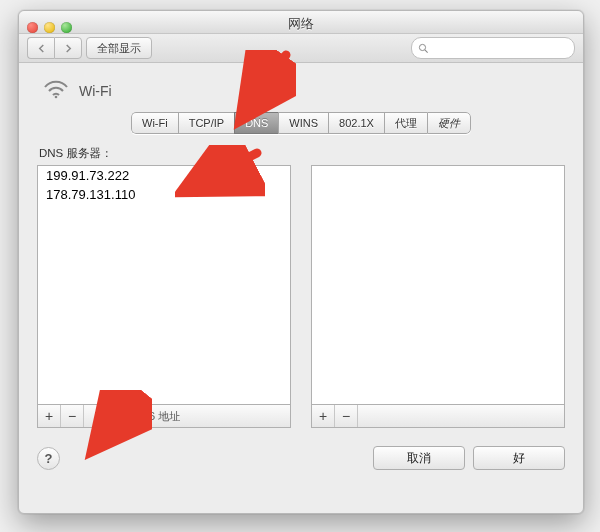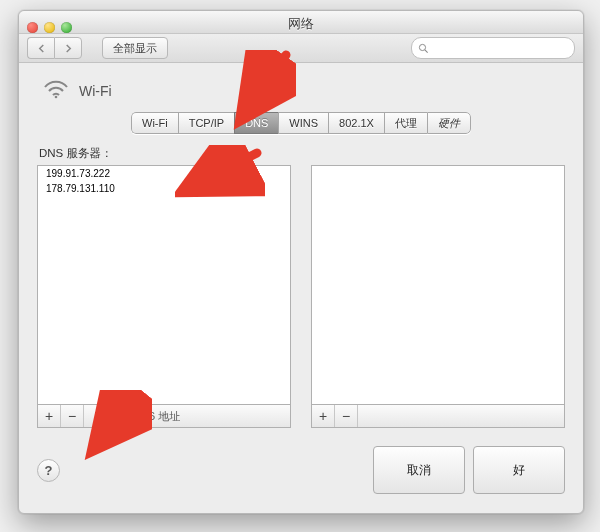--- a/index.html
+++ b/index.html
@@ -5,21 +5,21 @@
   html,body{margin:0;padding:0;background:#f0f0f0;font-family:"Lucida Grande","Helvetica Neue",Arial,sans-serif;font-size:12px;color:#222;}
   .stage{width:600px;height:532px;position:relative;}
   .window{position:absolute;left:18px;top:10px;width:564px;height:502px;background:#ededed;border:1px solid #b8b8b8;border-radius:6px;box-shadow:0 10px 30px rgba(0,0,0,.35),0 0 0 1px rgba(0,0,0,.05);}
   .titlebar{height:22px;background:linear-gradient(#f7f7f7,#dcdcdc);border-bottom:1px solid #c6c6c6;border-radius:6px 6px 0 0;display:flex;align-items:flex-end;position:relative;}
   .traffic{display:flex;gap:6px;margin-left:8px;}
   .tl{width:11px;height:11px;border-radius:50%;box-shadow:inset 0 0 1px rgba(0,0,0,.45);} 
   .tl.red{background:radial-gradient(circle at 35% 30%,#ff8a80,#e24034);}
   .tl.yellow{background:radial-gradient(circle at 35% 30%,#ffe38a,#e4b400);}
   .tl.green{background:radial-gradient(circle at 35% 30%,#a8e69a,#28a828);}
   .wtitle{position:absolute;left:0;right:0;text-align:center;font-size:13px;color:#404040;text-shadow:0 1px 0 #fff;pointer-events:none;}
-  .toolbar{height:28px;background:linear-gradient(#eeeeee,#dcdcdc);border-bottom:1px solid #c2c2c2;display:flex;align-items:center;padding:0 8px;gap:20px;}
+  .toolbar{height:28px;background:linear-gradient(#eeeeee,#dcdcdc);border-bottom:1px solid #c2c2c2;display:flex;align-items:center;padding:0 8px;gap:4px;}
   .navgrp{display:flex;}
   .navbtn{width:26px;height:20px;background:linear-gradient(#fafafa,#e4e4e4);border:1px solid #b8b8b8;display:flex;align-items:center;justify-content:center;color:#8a8a8a;}
   .navbtn:first-child{border-radius:4px 0 0 4px;border-right:none;}
   .navbtn:last-child{border-radius:0 4px 4px 0;}
   .pillbtn{height:20px;padding:0 10px;border:1px solid #b8b8b8;border-radius:4px;background:linear-gradient(#fcfcfc,#e4e4e4);display:flex;align-items:center;font-size:11px;color:#444;}
   .spacer{flex:1;}
   .search{width:150px;height:20px;border:1px solid #c0c0c0;border-radius:10px;background:#fff;display:flex;align-items:center;padding:0 6px;color:#888;}
   .search svg{width:11px;height:11px;margin-right:4px;flex:none;}
   .content{padding:14px 18px 10px 18px;}
   .netname{display:flex;align-items:center;gap:10px;margin:2px 0 10px 6px;}
@@ -28,27 +28,27 @@
   .tabs{display:flex;justify-content:center;margin-bottom:12px;}
   .segmented{display:flex;border-radius:5px;overflow:hidden;box-shadow:0 1px 0 #fff;}
   .segmented .tab{height:20px;padding:0 10px;border:1px solid #a8a8a8;border-right:none;background:linear-gradient(#fdfdfd,#e6e6e6);font-size:11px;color:#333;display:flex;align-items:center;text-shadow:0 1px 0 #fff;}
   .segmented .tab:first-child{border-radius:5px 0 0 5px;}
   .segmented .tab:last-child{border-right:1px solid #a8a8a8;border-radius:0 5px 5px 0;font-style:italic;}
   .segmented .tab.selected{background:linear-gradient(#b9b9b9,#8d8d8d);color:#fff;text-shadow:0 -1px 0 rgba(0,0,0,.3);border-color:#7a7a7a;}
   .cols{display:flex;gap:20px;align-items:flex-end;}
   .col{flex:1;}
   .col-label{font-size:11.5px;color:#323232;margin:0 0 4px 2px;}
   .listbox{height:238px;background:#fff;border:1px solid #b0b0b0;border-radius:0;overflow:auto;}
-  .listbox .item{padding:2px 8px;font-size:10px;color:#000;}
+  .listbox .item{padding:2px 8px;font-size:13px;color:#000;}
   .listfooter{height:22px;display:flex;align-items:center;border:1px solid #b0b0b0;border-top:none;background:linear-gradient(#fbfbfb,#e7e7e7);}
   .sqbtn{width:22px;height:22px;display:flex;align-items:center;justify-content:center;border-right:1px solid #c7c7c7;font-size:14px;color:#474747;}
   .hint{margin-left:10px;font-size:11px;color:#555;}
   .bottombar{display:flex;align-items:center;margin-top:18px;gap:8px;}
   .helpbtn{width:21px;height:21px;border-radius:50%;background:linear-gradient(#fefefe,#e5e5e5);border:1px solid #b7b7b7;display:flex;align-items:center;justify-content:center;font-size:13px;color:#555;font-weight:bold;}
-  .pushbtn{height:22px;min-width:58px;padding:12px 16px;border:1px solid #adadad;border-radius:4px;background:linear-gradient(#fefefe,#e5e5e5);display:flex;align-items:center;justify-content:center;font-size:12px;color:#222;}
+  .pushbtn{height:22px;min-width:58px;padding:0 16px;border:1px solid #adadad;border-radius:4px;background:linear-gradient(#fefefe,#e5e5e5);display:flex;align-items:center;justify-content:center;font-size:12px;color:#222;}
   .arrow{position:absolute;pointer-events:none;}
   .arrow svg{display:block;}
 </style>
 </head>
 <body>
 
 <div class="stage">
   <div class="window">
 
     <div class="titlebar">

